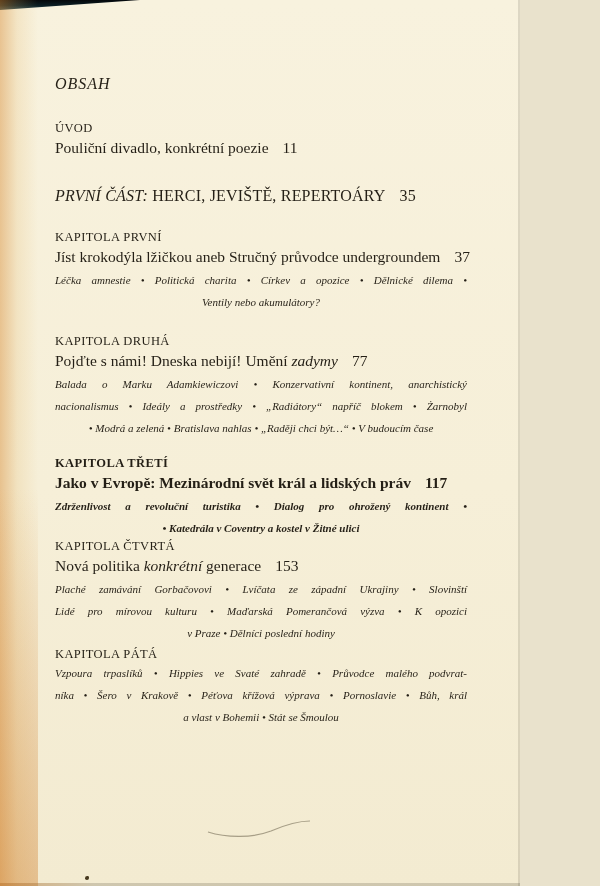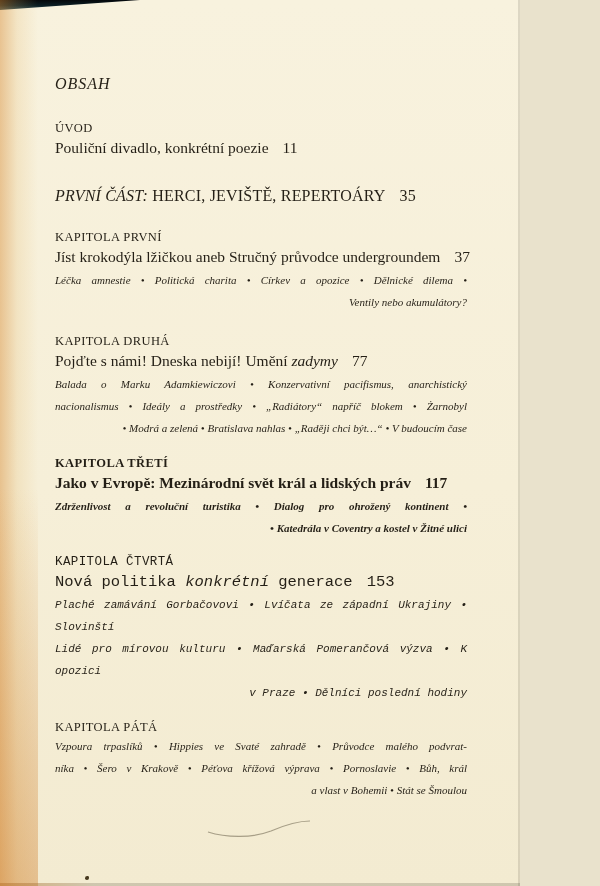--- a/index.html
+++ b/index.html
@@ -45,28 +45,28 @@
     margin:0;font-size:16px;font-style:italic;font-weight:normal;
     letter-spacing:1px;line-height:20px;
   }
   .sec .label{font-size:12.5px;letter-spacing:.4px;line-height:15px;}
   .sec .title{font-size:15.5px;line-height:24px;white-space:nowrap;}
   .sec.part .title{font-size:16px;letter-spacing:.2px;}
   .title .it{font-style:italic;}
   .title .pageno{margin-left:14px;}
   .sub{font-style:italic;font-size:11px;line-height:22px;}
   .sub .line:not(:last-child){text-align:justify;text-align-last:justify;}
-  .sub .line:last-child{text-align:right;}
+  .sub .line:last-child{text-align:center;}
   .sec-0{margin-top:27px;}
   .sec-1{margin-top:24px;}
   .sec-2{margin-top:22px;}
   .sec-3{margin-top:21px;}
   .sec-4{margin-top:17px;font-weight:bold;}
-  .sec-5{margin-top:16px;font-family:Liberation Mono, monospace;}
-  .sec-6{margin-top:16px;}
+  .sec-5{}
+  .sec-6{margin-top:3px;}
 </style>
 </head>
 <body>
 
 <div class="scan">
   <div class="corner-wedge"></div>
   <div class="edge-left"></div>
   <div class="edge-bottom"></div>
   <div class="edge-right"></div>
 
@@ -85,21 +85,21 @@
           <div class="title"><span>Jíst krokodýla lžičkou aneb Stručný průvodce undergroundem</span><span class="pageno">37</span></div>
           <div class="sub">
             <div class="line">Léčka amnestie • Politická charita • Církev a opozice • Dělnické dilema •</div>
             <div class="line">Ventily nebo akumulátory?</div>
           </div>
         </div>
         <div class="sec sec-3 chapter">
           <div class="label">KAPITOLA DRUHÁ</div>
           <div class="title"><span>Pojďte s námi! Dneska nebijí! Umění </span><span class="it">zadymy</span><span class="pageno">77</span></div>
           <div class="sub">
-            <div class="line">Balada o Marku Adamkiewiczovi • Konzervativní pacifismus, anarchistický</div>
+            <div class="line">Balada o Marku Adamkiewiczovi • Konzervativní kontinent, anarchistický</div>
             <div class="line">nacionalismus • Ideály a prostředky • „Radiátory“ napříč blokem • Żarnobyl</div>
             <div class="line">• Modrá a zelená • Bratislava nahlas • „Raději chci být…“ • V budoucím čase</div>
           </div>
         </div>
         <div class="sec sec-4 chapter">
           <div class="label">KAPITOLA TŘETÍ</div>
           <div class="title"><span>Jako v Evropě: Mezinárodní svět král a lidských práv</span><span class="pageno">117</span></div>
           <div class="sub">
             <div class="line">Zdrženlivost a revoluční turistika • Dialog pro ohrožený kontinent •</div>
             <div class="line">• Katedrála v Coventry a kostel v Žitné ulici</div>

